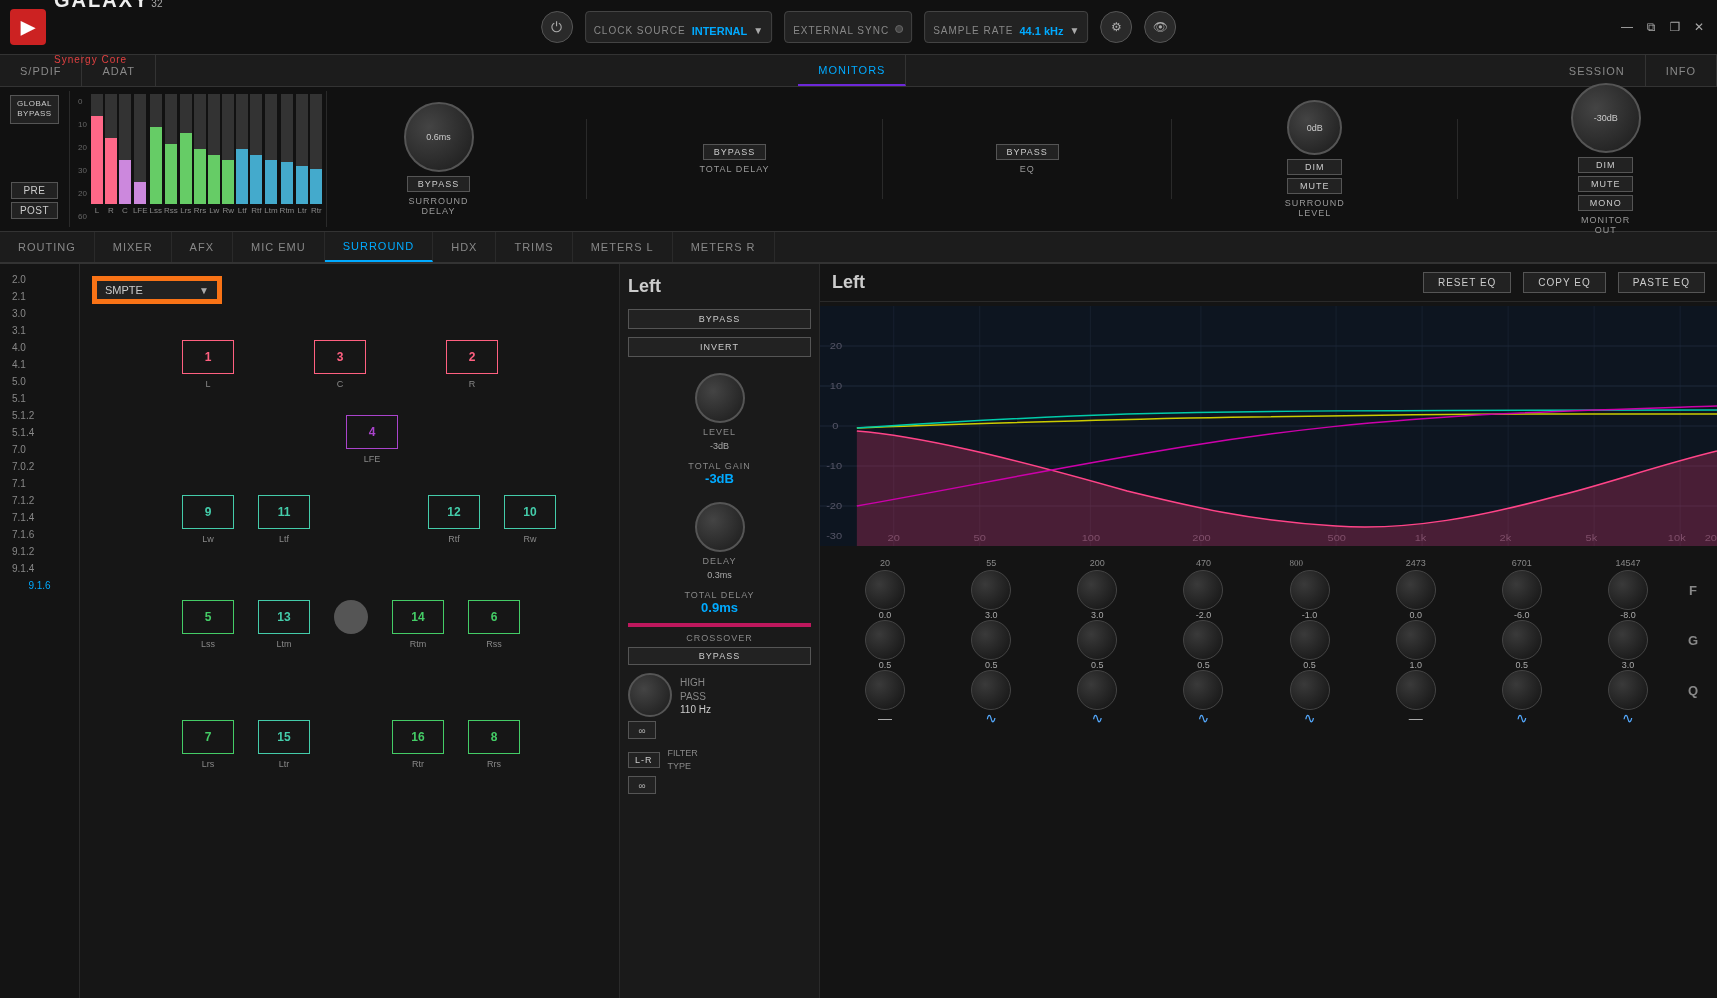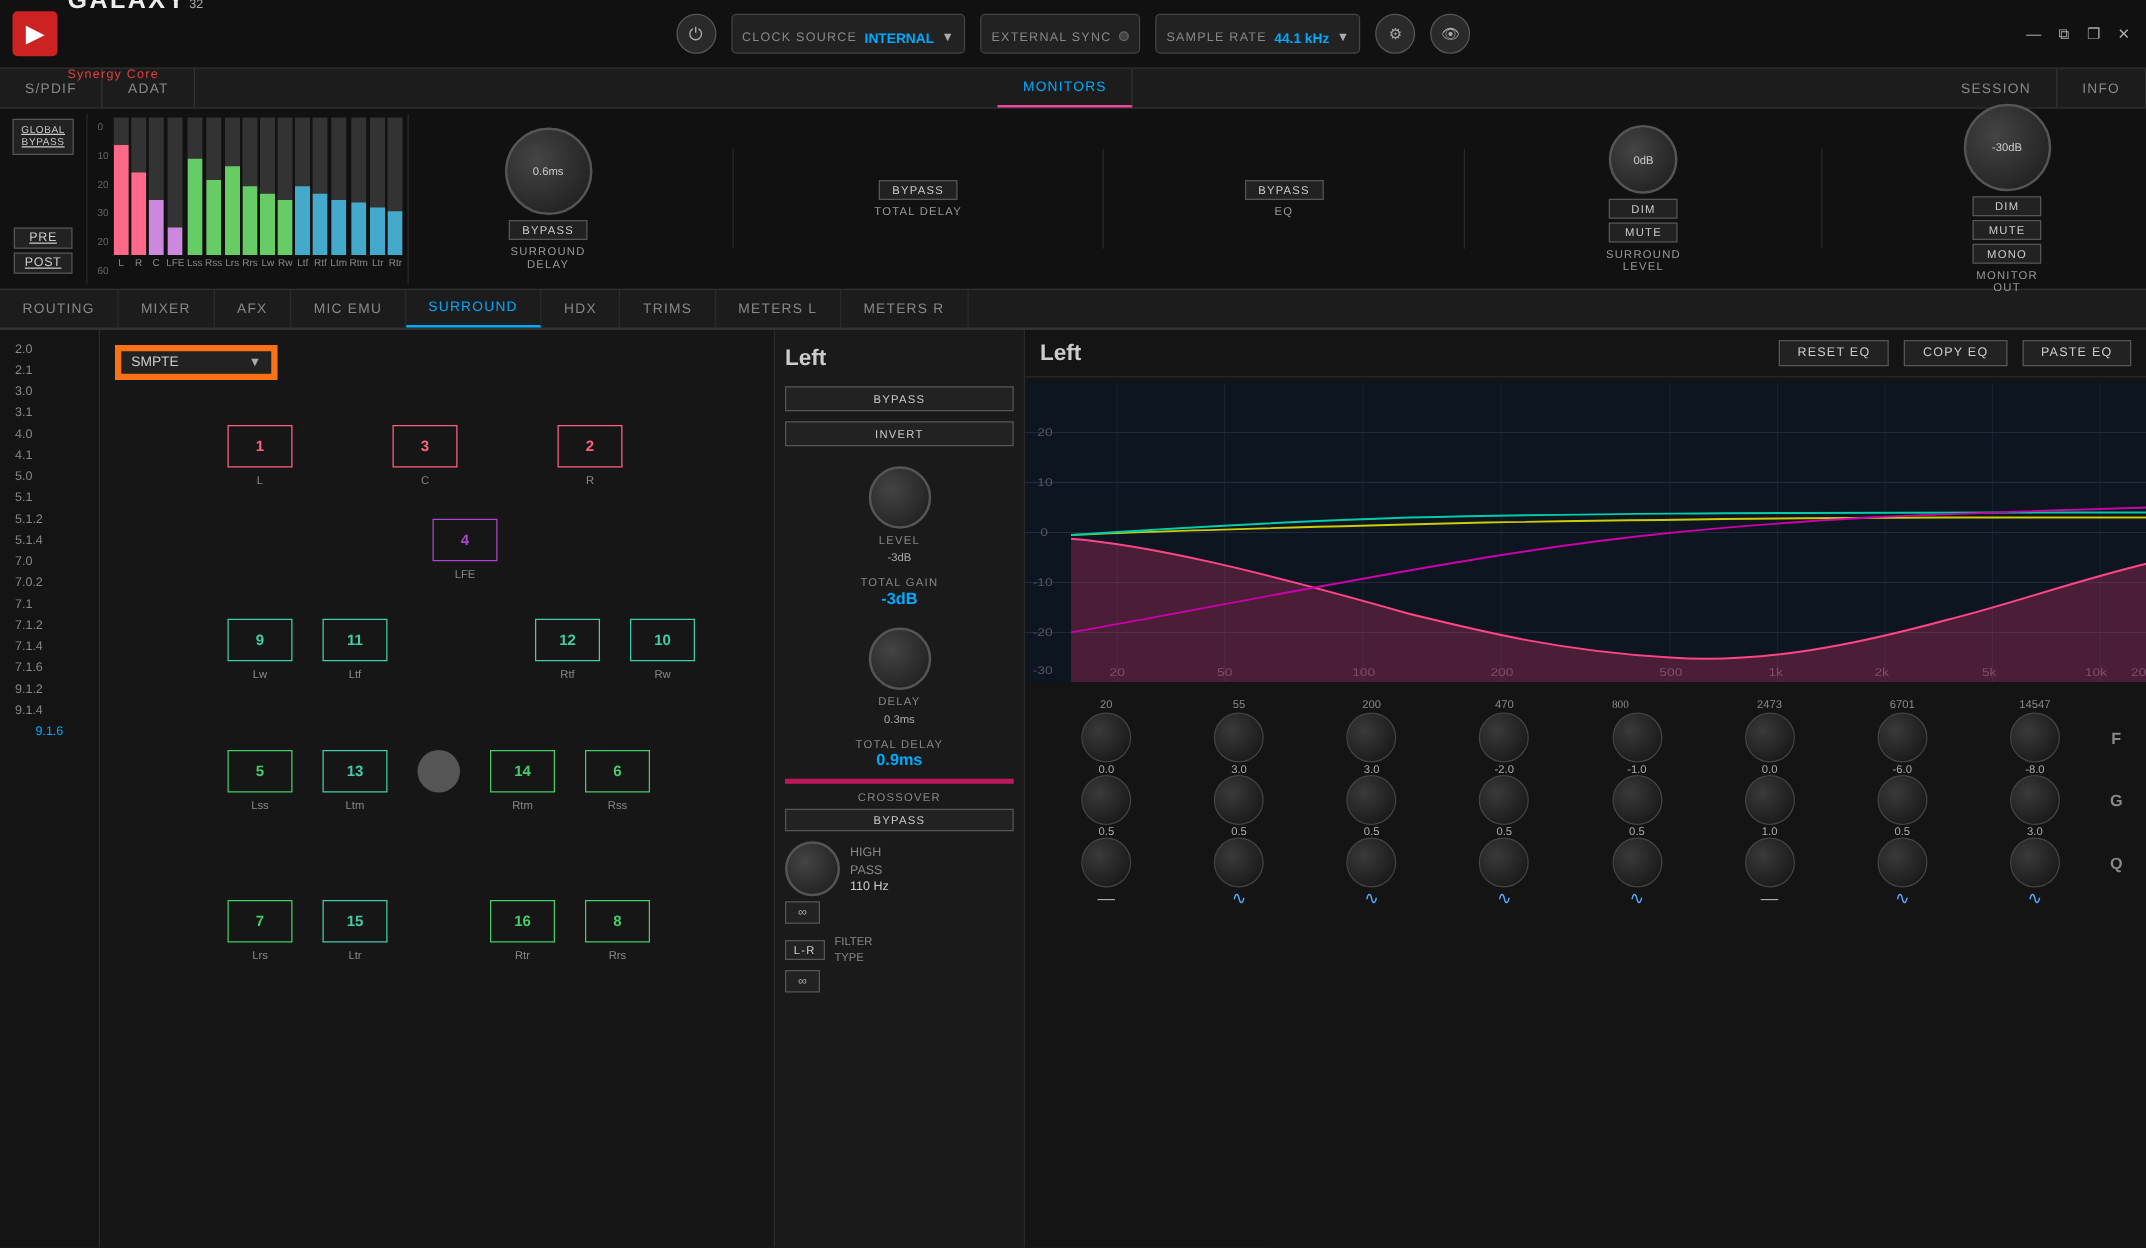--- a/index.html
+++ b/index.html
@@ -147,21 +147,21 @@
       display: flex;
       align-items: center;
       color: #888;
       font-size: 11px;
       letter-spacing: 1px;
       cursor: pointer;
       border-right: 1px solid #333;
     }
     .tab-1.active {
       color: #00aaff;
-      border-bottom: 2px solid #ec4899;
+      border-bottom: 2px solid #6d28d9;
     }
     .tab-1-spacer { flex: 1; }
 
     
     .meter-area {
       display: flex;
       height: 145px;
       background: #111;
       border-bottom: 1px solid #333;
       padding: 4px 0;
@@ -556,21 +556,21 @@
   <div class="tab-1">ADAT</div>
   <div class="tab-1-spacer"></div>
   <div class="tab-1 active">MONITORS</div>
   <div class="tab-1-spacer"></div>
   <div class="tab-1">SESSION</div>
   <div class="tab-1">INFO</div>
 </div>
 
 <div class="meter-area">
 
-  <div style="display:flex;flex-direction:column;align-items:center;padding:4px 6px;gap:4px;border-right:1px solid #2a2a2a;min-width:70px;justify-content:flex-start;text-decoration:underline;">
+  <div style="display:flex;flex-direction:column;align-items:center;padding:4px 6px;gap:4px;border-right:1px solid #2a2a2a;min-width:70px;justify-content:flex-start;">
     <button class="global-bypass-btn" style="white-space:pre-line;font-size:8px;line-height:1.3;padding:3px 6px">GLOBAL
 BYPASS</button>
     <div style="flex:1"></div>
     <div class="pre-post-area">
       <button class="pre-btn">PRE</button>
       <button class="post-btn">POST</button>
     </div>
   </div>
 
   <div style="display:flex;gap:0;padding:4px 4px;border-right:1px solid #2a2a2a;">

